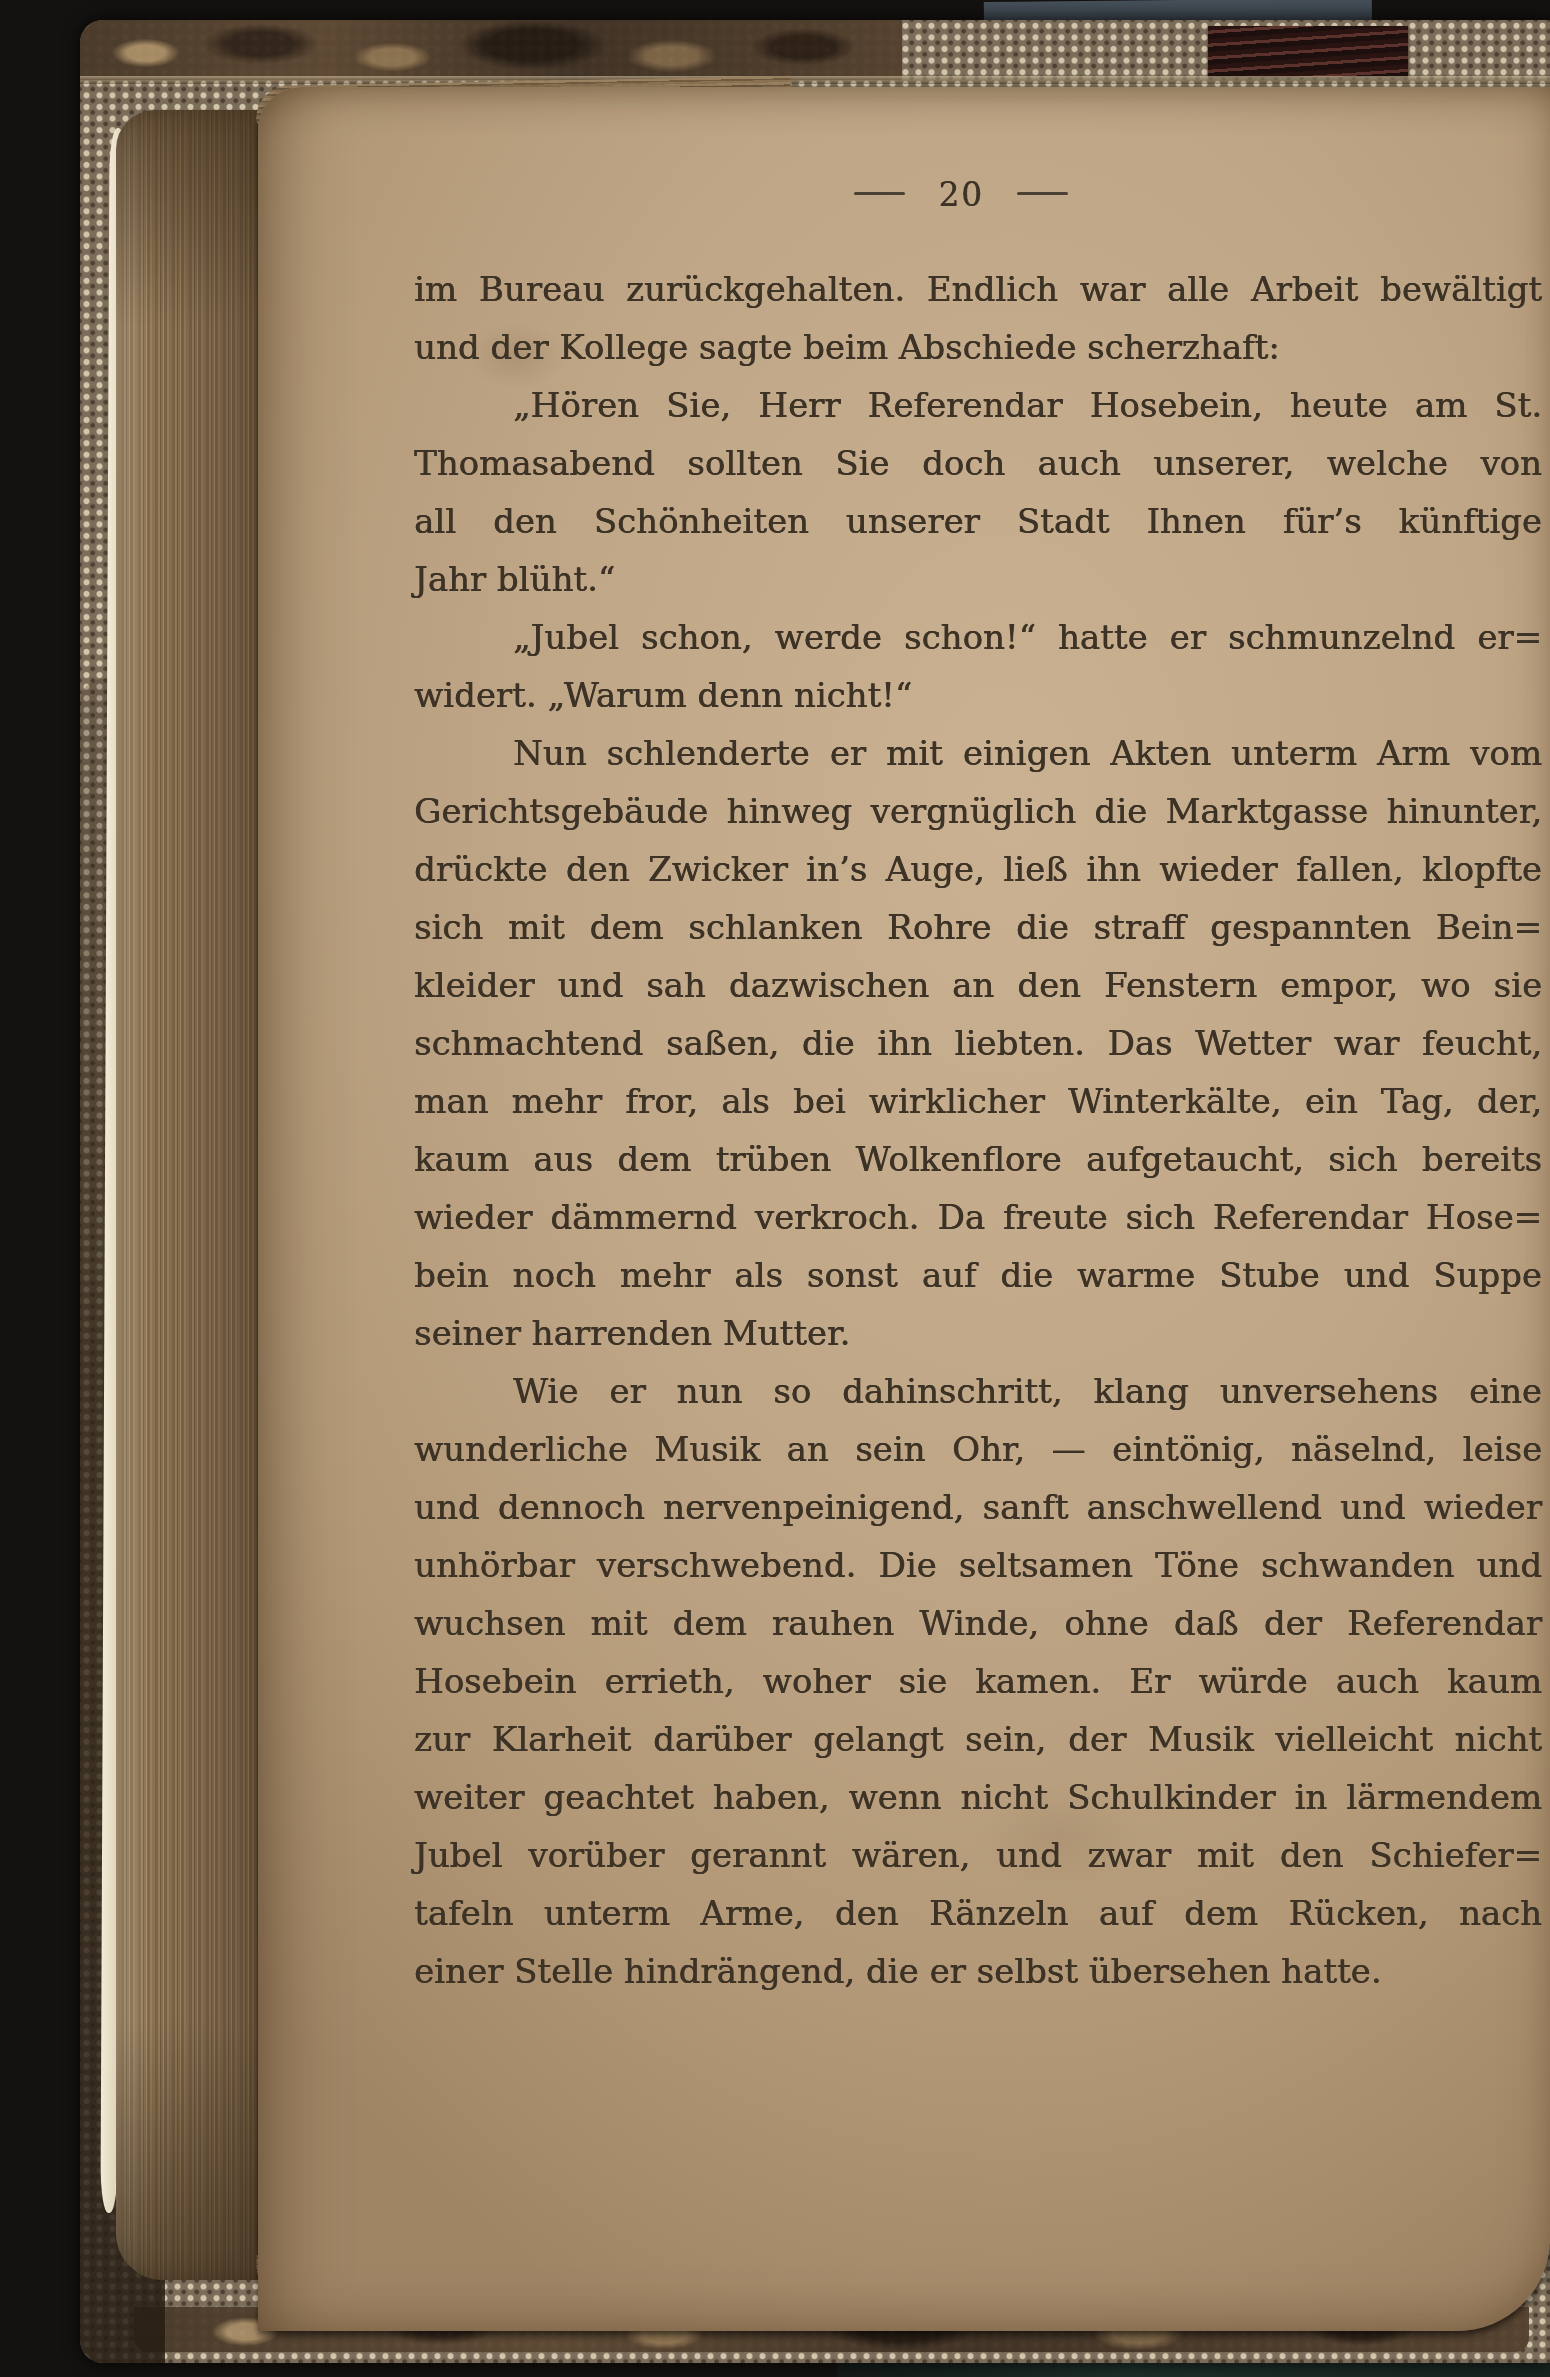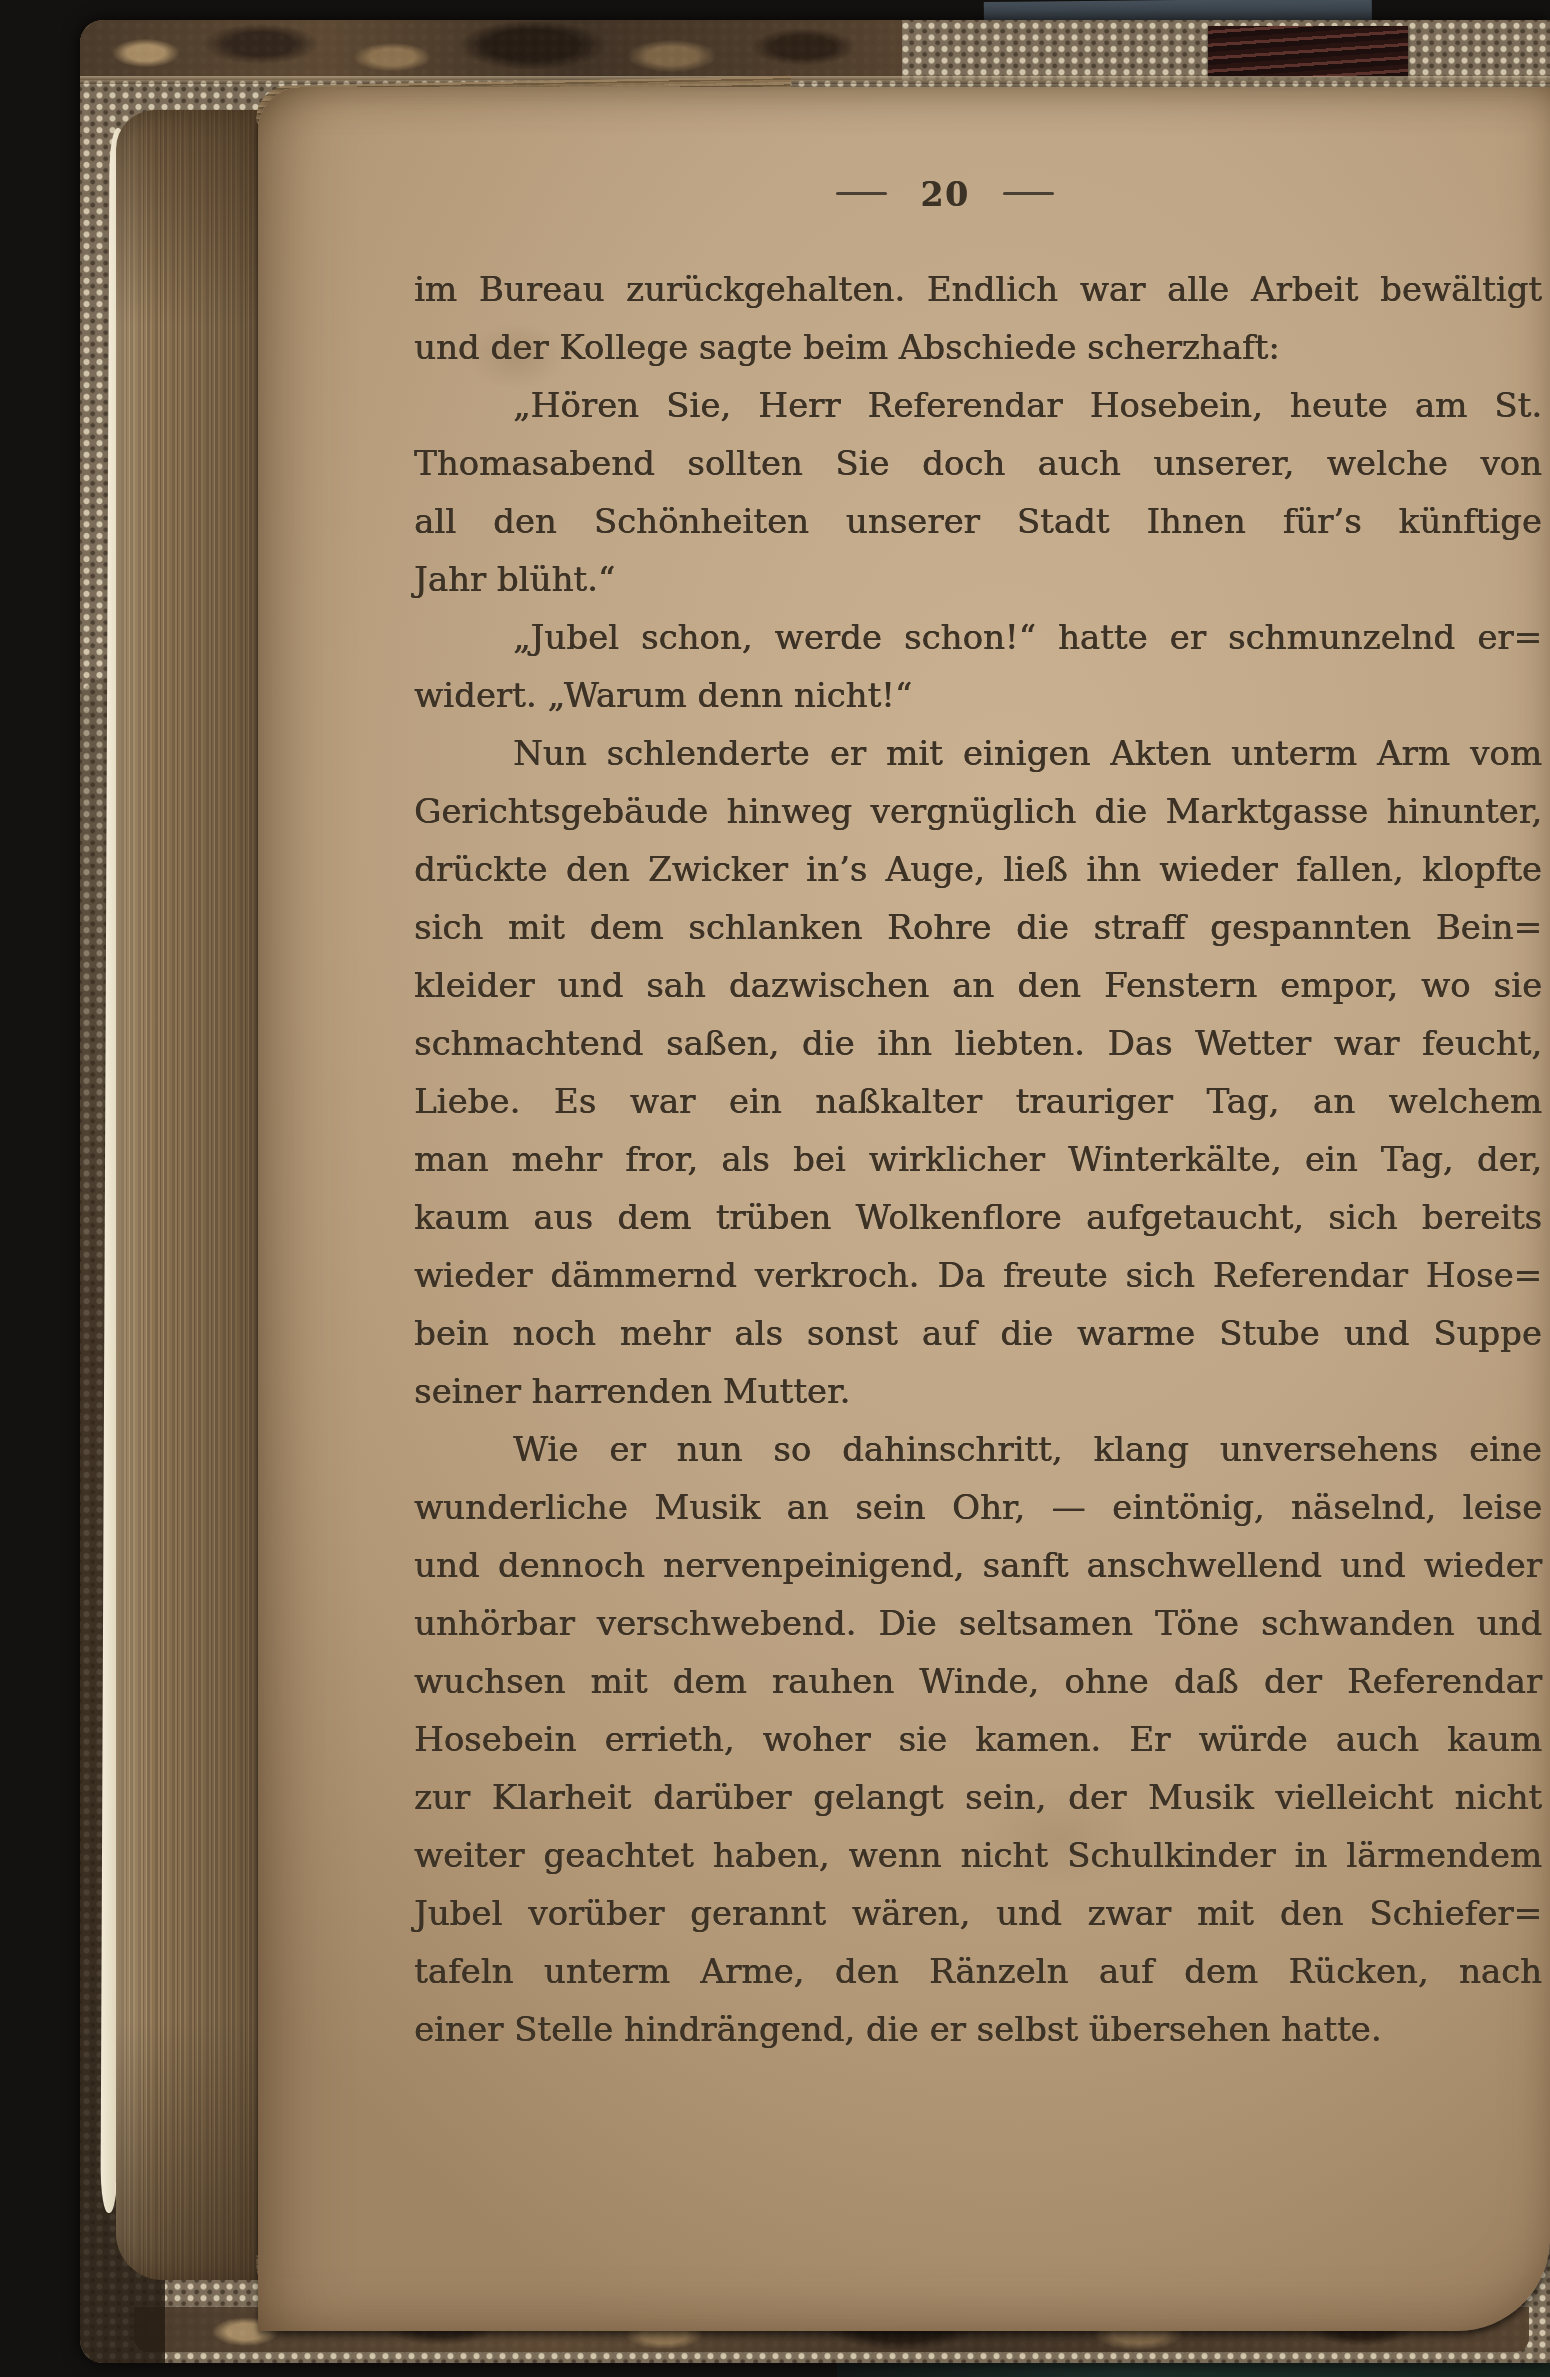--- a/index.html
+++ b/index.html
@@ -90,23 +90,23 @@
     border-radius:43px 0 93px 0;
     box-shadow:
       inset 54px 0 70px -39px rgba(70,48,26,.5),
       inset 0 23px 39px -22px rgba(70,48,26,.55),
       inset -19.4px -31px 54px -31px rgba(85,60,35,.5),
       0 3.1px 7.8px rgba(0,0,0,.6);}
 
   
   .print{position:absolute;left:381px;top:0;width:1128px;z-index:6;
     color:#3c3225;}
-  .page-header{position:absolute;left:0;top:171px;width:100%;height:47px;
+  .page-header{position:absolute;left:16px;top:171px;width:100%;height:47px;
     text-align:center;font-size:33px;line-height:47px;
-    text-shadow:0.4px 0 0 rgba(60,50,37,.85);font-weight:bold;}
+    text-shadow:0.4px 0 0 rgba(60,50,37,.85);}
   .hdash{display:inline-block;width:51px;height:3.1px;background:#4a4033;
     vertical-align:11px;border-radius:1.6px;}
   .hnum{display:inline-block;margin:0 33px;letter-spacing:1.6px;}
 
   .text-lines{position:absolute;left:0;top:260px;width:100%;}
   .line{width:100%;height:58px;line-height:58px;font-size:34px;
     text-align:justify;text-align-last:justify;white-space:nowrap;
     text-shadow:0.5px 0 0 rgba(60,50,37,.9), 0 0.3px 0 rgba(60,50,37,.55);
     box-sizing:border-box;margin-left:33px;}
   .line.indent{padding-left:99px;}
@@ -148,21 +148,20 @@
       <div class="line">all den Schönheiten unserer Stadt Ihnen für’s künftige</div>
       <div class="line final">Jahr blüht.“</div>
       <div class="line indent">„Jubel schon, werde schon!“ hatte er schmunzelnd er=</div>
       <div class="line final">widert. „Warum denn nicht!“</div>
       <div class="line indent">Nun schlenderte er mit einigen Akten unterm Arm vom</div>
       <div class="line">Gerichtsgebäude hinweg vergnüglich die Marktgasse hinunter,</div>
       <div class="line">drückte den Zwicker in’s Auge, ließ ihn wieder fallen, klopfte</div>
       <div class="line">sich mit dem schlanken Rohre die straff gespannten Bein=</div>
       <div class="line">kleider und sah dazwischen an den Fenstern empor, wo sie</div>
       <div class="line">schmachtend saßen, die ihn liebten. Das Wetter war feucht,</div>
-      <div class="line">Liebe. Es war ein naßkalter trauriger Tag, an welchem</div>
       <div class="line">man mehr fror, als bei wirklicher Winterkälte, ein Tag, der,</div>
       <div class="line">kaum aus dem trüben Wolkenflore aufgetaucht, sich bereits</div>
       <div class="line">wieder dämmernd verkroch. Da freute sich Referendar Hose=</div>
       <div class="line">bein noch mehr als sonst auf die warme Stube und Suppe</div>
       <div class="line final">seiner harrenden Mutter.</div>
       <div class="line indent">Wie er nun so dahinschritt, klang unversehens eine</div>
       <div class="line">wunderliche Musik an sein Ohr, — eintönig, näselnd, leise</div>
       <div class="line">und dennoch nervenpeinigend, sanft anschwellend und wieder</div>
       <div class="line">unhörbar verschwebend. Die seltsamen Töne schwanden und</div>
       <div class="line">wuchsen mit dem rauhen Winde, ohne daß der Referendar</div>

